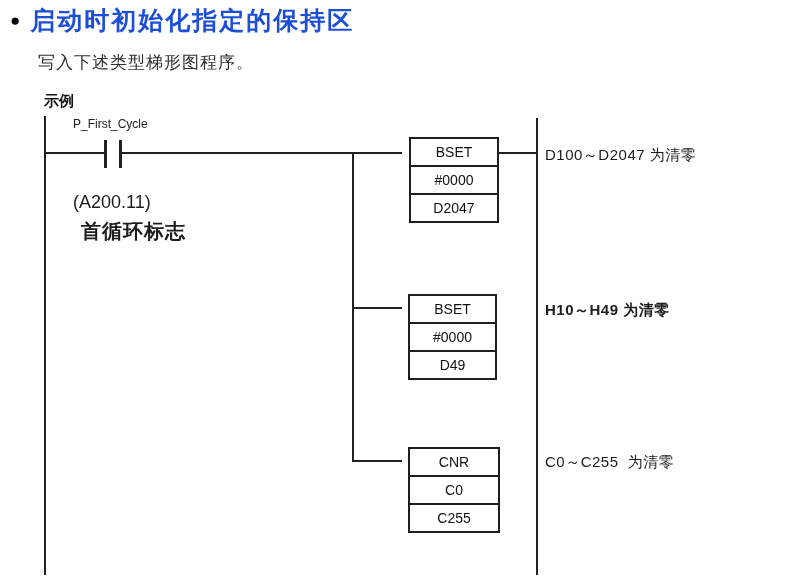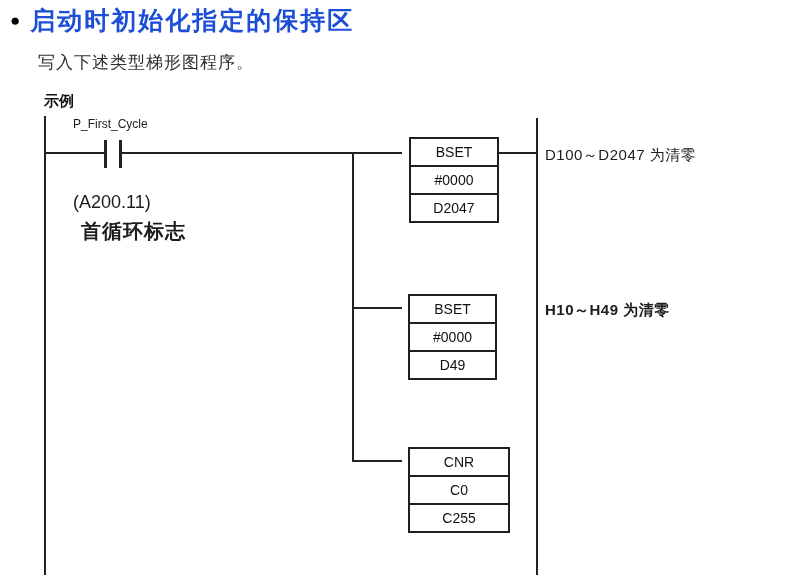--- a/index.html
+++ b/index.html
@@ -72,19 +72,20 @@
   </div>
   <div class="comment" style="top:146px;">D100～D2047 为清零</div>
 
   <div class="block" style="left:400px;top:294px;width:89px;">
     <div class="cell onblack">BSET</div>
     <div class="cell onblack">#0000</div>
     <div class="cell onblack">D49</div>
   </div>
   <div class="comment" style="top:301px;font-weight:bold;">H10～H49 为清零</div>
 
-  <div class="block" style="left:400px;top:447px;width:102px;">
+  <div class="block" style="left:400px;top:447px;width:92px;">
     <div class="cell onblack">CNR</div>
     <div class="cell onblack">C0</div>
     <div class="cell onblack">C255</div>
   </div>
+  <div class="comment" style="top:453px;">C0～C255  为清零</div>
 
 </div>
 
 </body></html>

